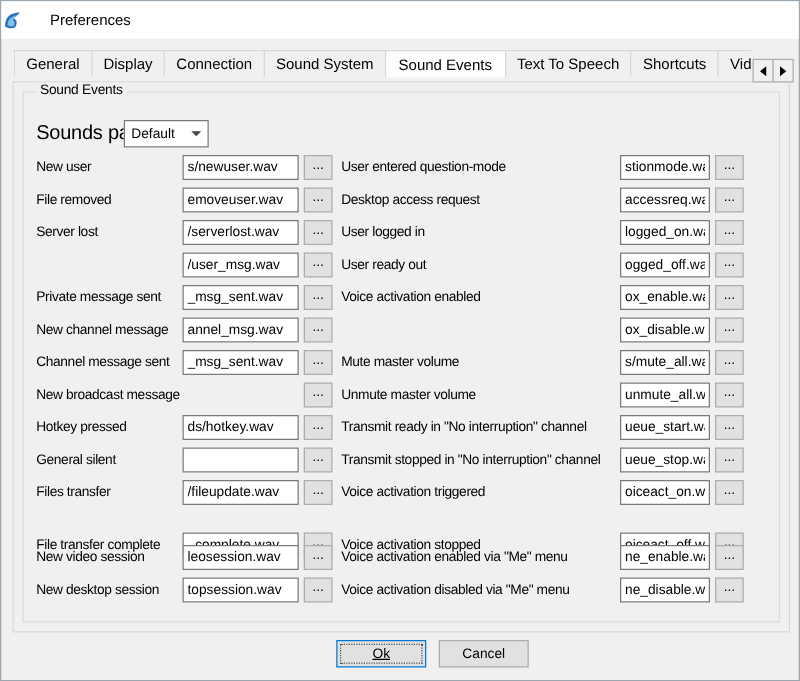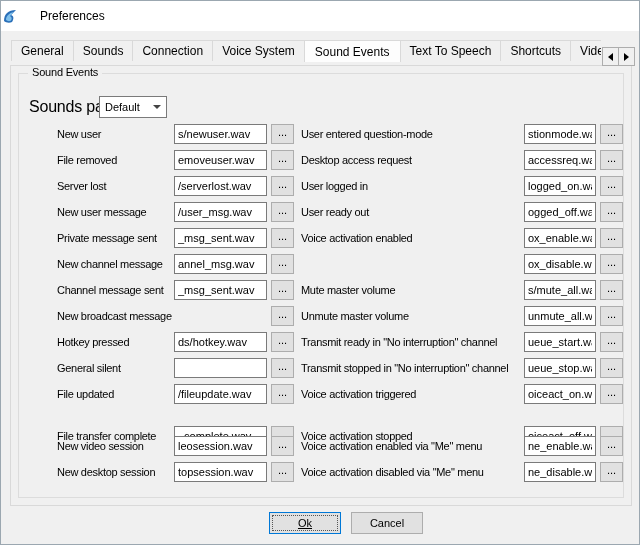--- a/index.html
+++ b/index.html
@@ -18,21 +18,21 @@
   .tri-r{width:0;height:0;border-top:4px solid transparent;border-bottom:4px solid transparent;border-left:5px solid #000;}
   
   .page{position:absolute;left:9px;top:64px;width:622px;height:441px;background:#f0f0f0;border:1px solid #d9d9d9;box-sizing:border-box;z-index:1;}
   .group{position:absolute;left:17px;top:72px;width:606px;height:425px;border:1px solid #dcdcdc;box-sizing:border-box;z-index:1;}
   .group-title{position:absolute;left:27px;top:65px;background:#f0f0f0;padding:0 4px;font-size:11px;letter-spacing:-0.2px;z-index:2;}
   
   .sp-label{position:absolute;left:28px;top:95px;height:22px;line-height:22px;font-size:16px;letter-spacing:-0.2px;z-index:2;}
   .combo{position:absolute;left:98px;top:95px;width:68px;height:22px;box-sizing:border-box;border:1px solid #7a7a7a;background:#fff;display:flex;align-items:center;justify-content:space-between;padding:0 5px;font-size:11px;z-index:2;cursor:default;}
   .combo-arrow{width:0;height:0;border-left:4px solid transparent;border-right:4px solid transparent;border-top:4px solid #444;}
   
-  .row{position:absolute;left:0;right:0;height:20px;z-index:2;margin-left:28px;}
+  .row{position:absolute;left:0;right:0;height:20px;z-index:2;}
   .lbl{position:absolute;top:0;height:20px;line-height:20px;font-size:11px;letter-spacing:-0.3px;color:#000;white-space:nowrap;}
   .lbl.l{left:28px;}
   .lbl.r{left:272px;}
   .txt{position:absolute;top:0;height:20px;box-sizing:border-box;border:1px solid #7a7a7a;background:#fff;font:11px "Liberation Sans",sans-serif;padding:1px 3px;color:#000;}
   .txt.l-in{left:145px;width:93px;}
   .txt.r-in{left:495px;width:72px;}
   .dots{position:absolute;top:0;height:20px;width:23px;box-sizing:border-box;border:1px solid #adadad;background:#e1e1e1;font:11px "Liberation Sans",sans-serif;padding:0 0 4px;line-height:10px;cursor:default;}
   .dots.l-btn{left:242px;}
   .dots.r-btn{left:571px;}
   
@@ -49,23 +49,23 @@
   <div class="titlebar">
     <svg class="app-icon" viewBox="0 0 16 16">
       <path d="M2 13 C2 6, 6 2, 14 2 L9 7 C12 8, 12 11, 10 14 C8 15, 4 15, 2 13 Z" fill="#2a6fb8"></path>
       <path d="M4 12 C4 8, 7 5, 12 4 L8 8 C10 9, 10 11, 9 12.5 C7.5 13.5, 5.5 13.3, 4 12 Z" fill="#7fc0ec"></path>
     </svg>
     <span class="title-text">Preferences</span>
   </div>
 
   <div class="tabs">
     <div class="tab">General</div>
-    <div class="tab">Sounds</div>
+    <div class="tab">Display</div>
     <div class="tab">Connection</div>
-    <div class="tab">Voice System</div>
+    <div class="tab">Sound System</div>
     <div class="tab active">Sound Events</div>
     <div class="tab">Text To Speech</div>
     <div class="tab">Shortcuts</div>
     <div class="tab">Video</div>
   </div>
   <div class="tab-spin">
     <button class="spin-btn">
         <span class="tri-l"></span>
       </button>
     <button class="spin-btn">
@@ -104,21 +104,20 @@
   <div class="row" style="top:175px">
     <span class="lbl l">Server lost</span>
     <input class="txt l-in" value="/serverlost.wav" style="">
     <button class="dots l-btn">...</button>
     <span class="lbl r">User logged in</span>
     <input class="txt r-in" value="logged_on.wav" style="">
     <button class="dots r-btn">...</button>
   </div>
 
   <div class="row" style="top:201px">
-    <span class="lbl l">New user message</span>
     <input class="txt l-in" value="/user_msg.wav" style="">
     <button class="dots l-btn">...</button>
     <span class="lbl r">User ready out</span>
     <input class="txt r-in" value="ogged_off.wav" style="">
     <button class="dots r-btn">...</button>
   </div>
 
   <div class="row" style="top:227px">
     <span class="lbl l">Private message sent</span>
     <input class="txt l-in" value="_msg_sent.wav" style="">
@@ -165,21 +164,21 @@
   <div class="row" style="top:357px">
     <span class="lbl l">General silent</span>
     <input class="txt l-in" value="" style="">
     <button class="dots l-btn">...</button>
     <span class="lbl r">Transmit stopped in "No interruption" channel</span>
     <input class="txt r-in" value="ueue_stop.wav" style="">
     <button class="dots r-btn">...</button>
   </div>
 
   <div class="row" style="top:383px">
-    <span class="lbl l">File updated</span>
+    <span class="lbl l">Files transfer</span>
     <input class="txt l-in" value="/fileupdate.wav" style="">
     <button class="dots l-btn">...</button>
     <span class="lbl r">Voice activation triggered</span>
     <input class="txt r-in" value="oiceact_on.wav" style="">
     <button class="dots r-btn">...</button>
   </div>
 
   <div class="row" style="top:425px">
     <span class="lbl l">File transfer complete</span>
     <input class="txt l-in" value="_complete.wav" style="">

